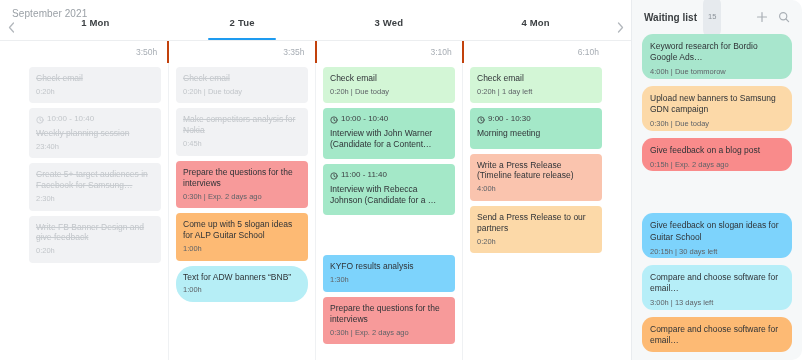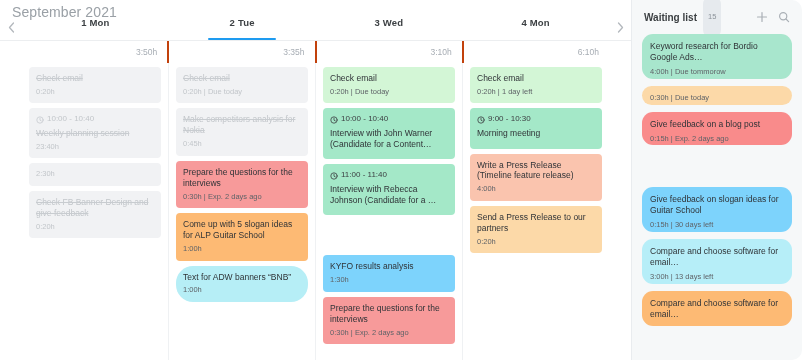--- a/index.html
+++ b/index.html
@@ -25,21 +25,21 @@
     display: flex;
     flex-direction: column;
     background: #ffffff;
     border-right: 1px solid #e9ecef;
   }
   .cal-topbar {
     height: 14px;
     padding: 3px 0 0 12px;
   }
   .month-label {
-    font-size: 14px;
+    font-size: 10px;
     color: #9aa0a6;
     letter-spacing: .1px;
   }
   .cal-header {
     height: 26px;
     display: flex;
     align-items: stretch;
     position: relative;
   }
   .nav-arrow {
@@ -290,24 +290,25 @@
                     <circle cx="5" cy="5" r="4"></circle>
                     <path d="M5 2.7V5.2L6.7 6.2"></path>
                   </svg>
                 </span>
                 <span>10:00 - 10:40</span>
               </div>
               <div class="title">Weekly planning session</div>
               <div class="meta">23:40h</div>
             </div>
             <div class="card done">
+              <div class="title">Create 5+ target audiences in Facebook for Samsung…</div>
               <div class="meta">2:30h</div>
             </div>
             <div class="card done">
-              <div class="title">Check FB Banner Design and give feedback</div>
+              <div class="title">Write FB Banner Design and give feedback</div>
               <div class="meta">0:20h</div>
             </div>
           </div>
           <div class="day-col">
             <div class="card done">
               <div class="title">Check email</div>
               <div class="meta">0:20h | Due today</div>
             </div>
             <div class="card done">
               <div class="title">Make competitors analysis for Nokia</div>
@@ -411,29 +412,30 @@
             <path d="M8 8L10.6 10.6"></path>
           </svg>
       </span>
     </div>
     <div class="waiting-list" id="waiting-list">
         <div class="wcard c-green">
           <div class="title">Keyword research for Bordio Google Ads…</div>
           <div class="meta">4:00h | Due tommorow</div>
         </div>
         <div class="wcard c-orange">
+          <div class="title">Upload new banners to Samsung GDN campaign</div>
           <div class="meta">0:30h | Due today</div>
         </div>
         <div class="wcard c-pink">
           <div class="title">Give feedback on a blog post</div>
           <div class="meta">0:15h | Exp. 2 days ago</div>
         </div>
         <div class="wcard c-lavender">
           <div class="title">Give feedback on slogan ideas for Guitar School</div>
-          <div class="meta">0:15h | 30 days left</div>
+          <div class="meta">20:15h | 30 days left</div>
         </div>
         <div class="wcard c-blue-soft">
           <div class="title">Compare and choose software for email…</div>
           <div class="meta">3:00h | 13 days left</div>
         </div>
         <div class="wcard c-salmon">
           <div class="title">Compare and choose software for email…</div>
         </div>
       </div>
   </div>

